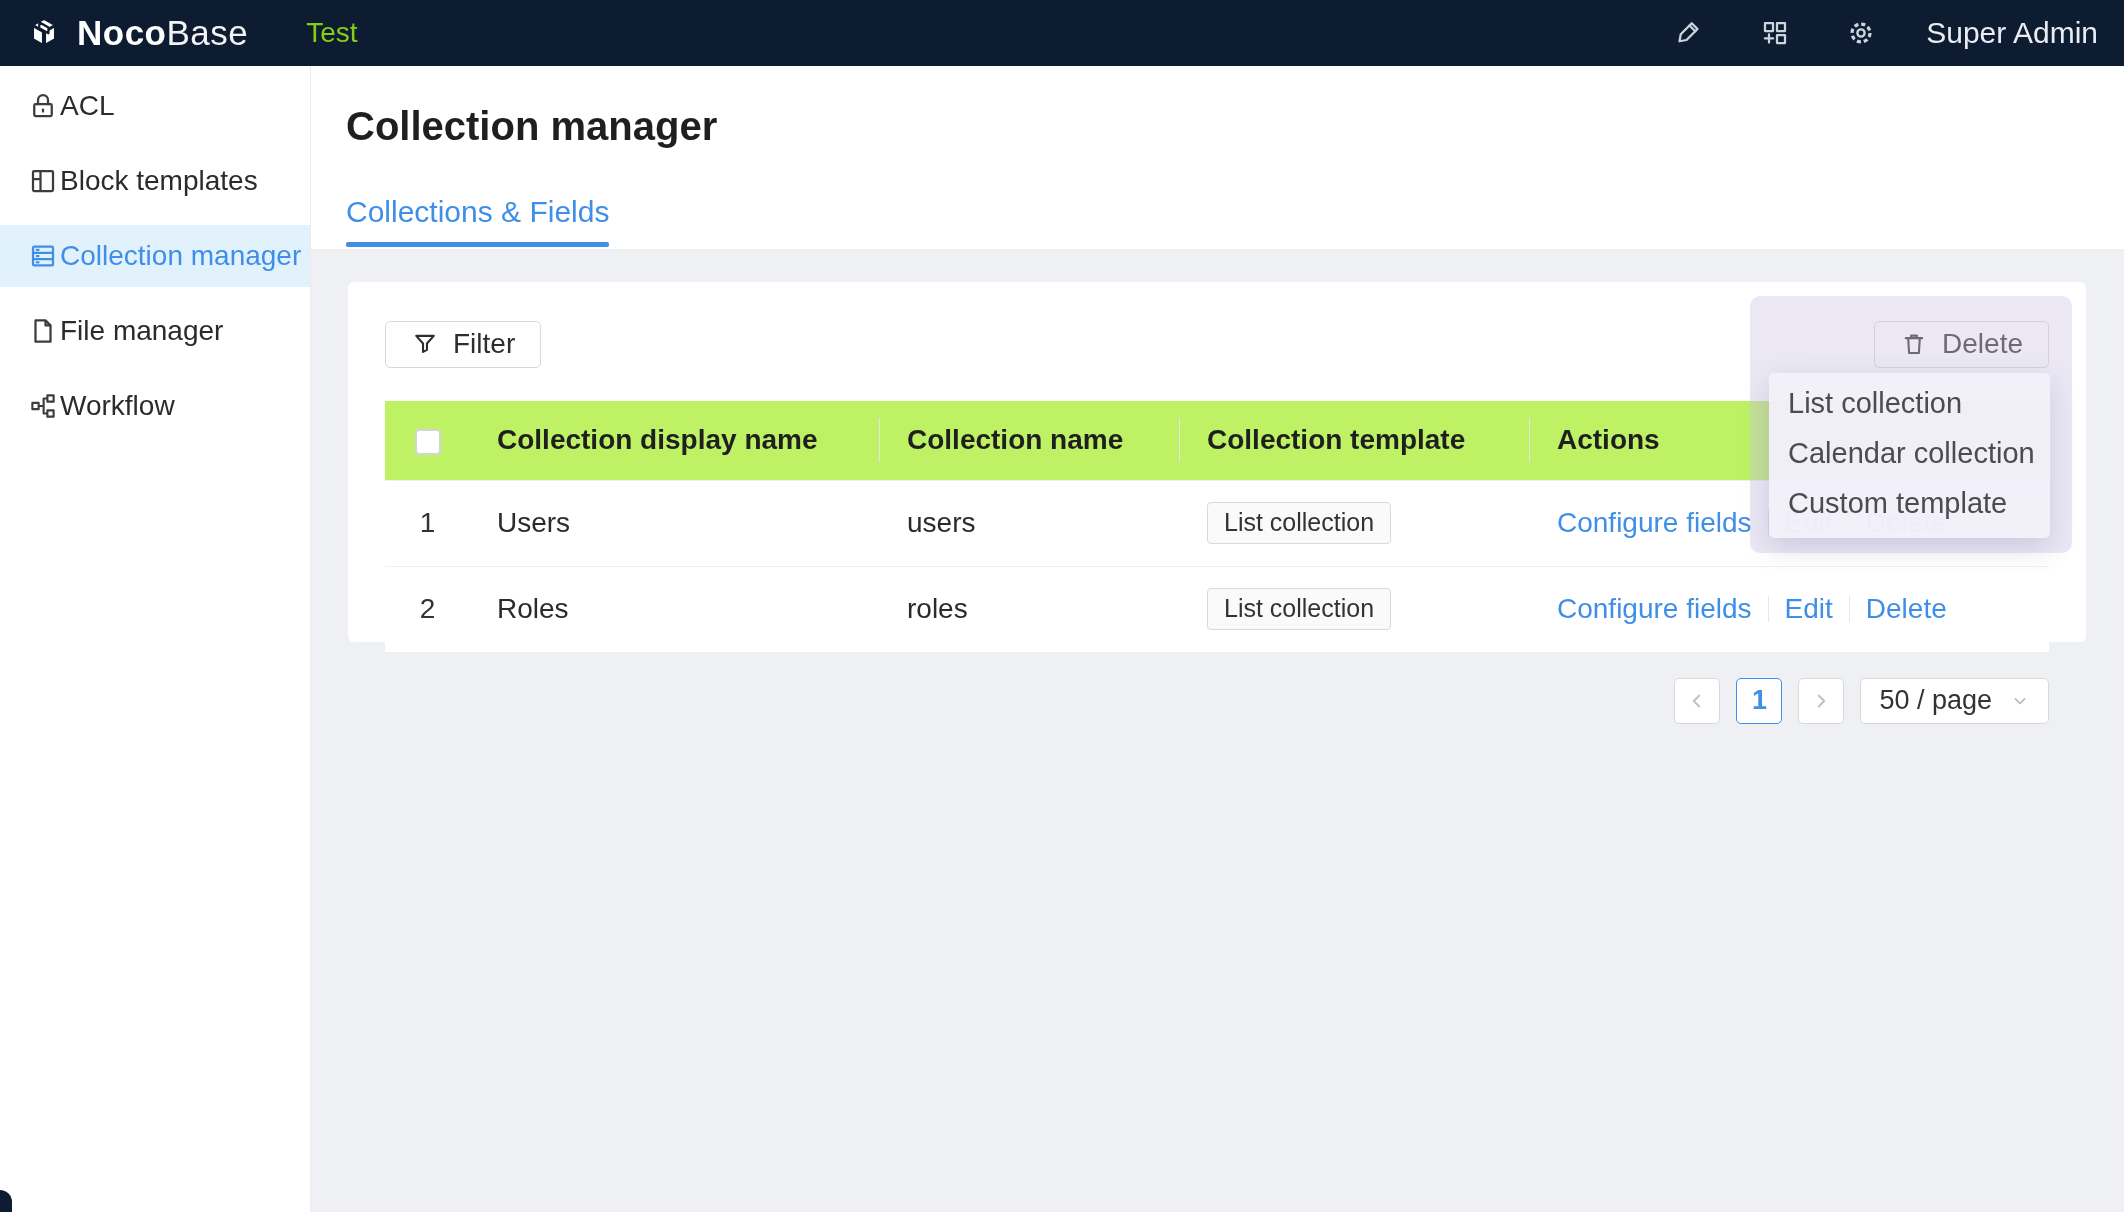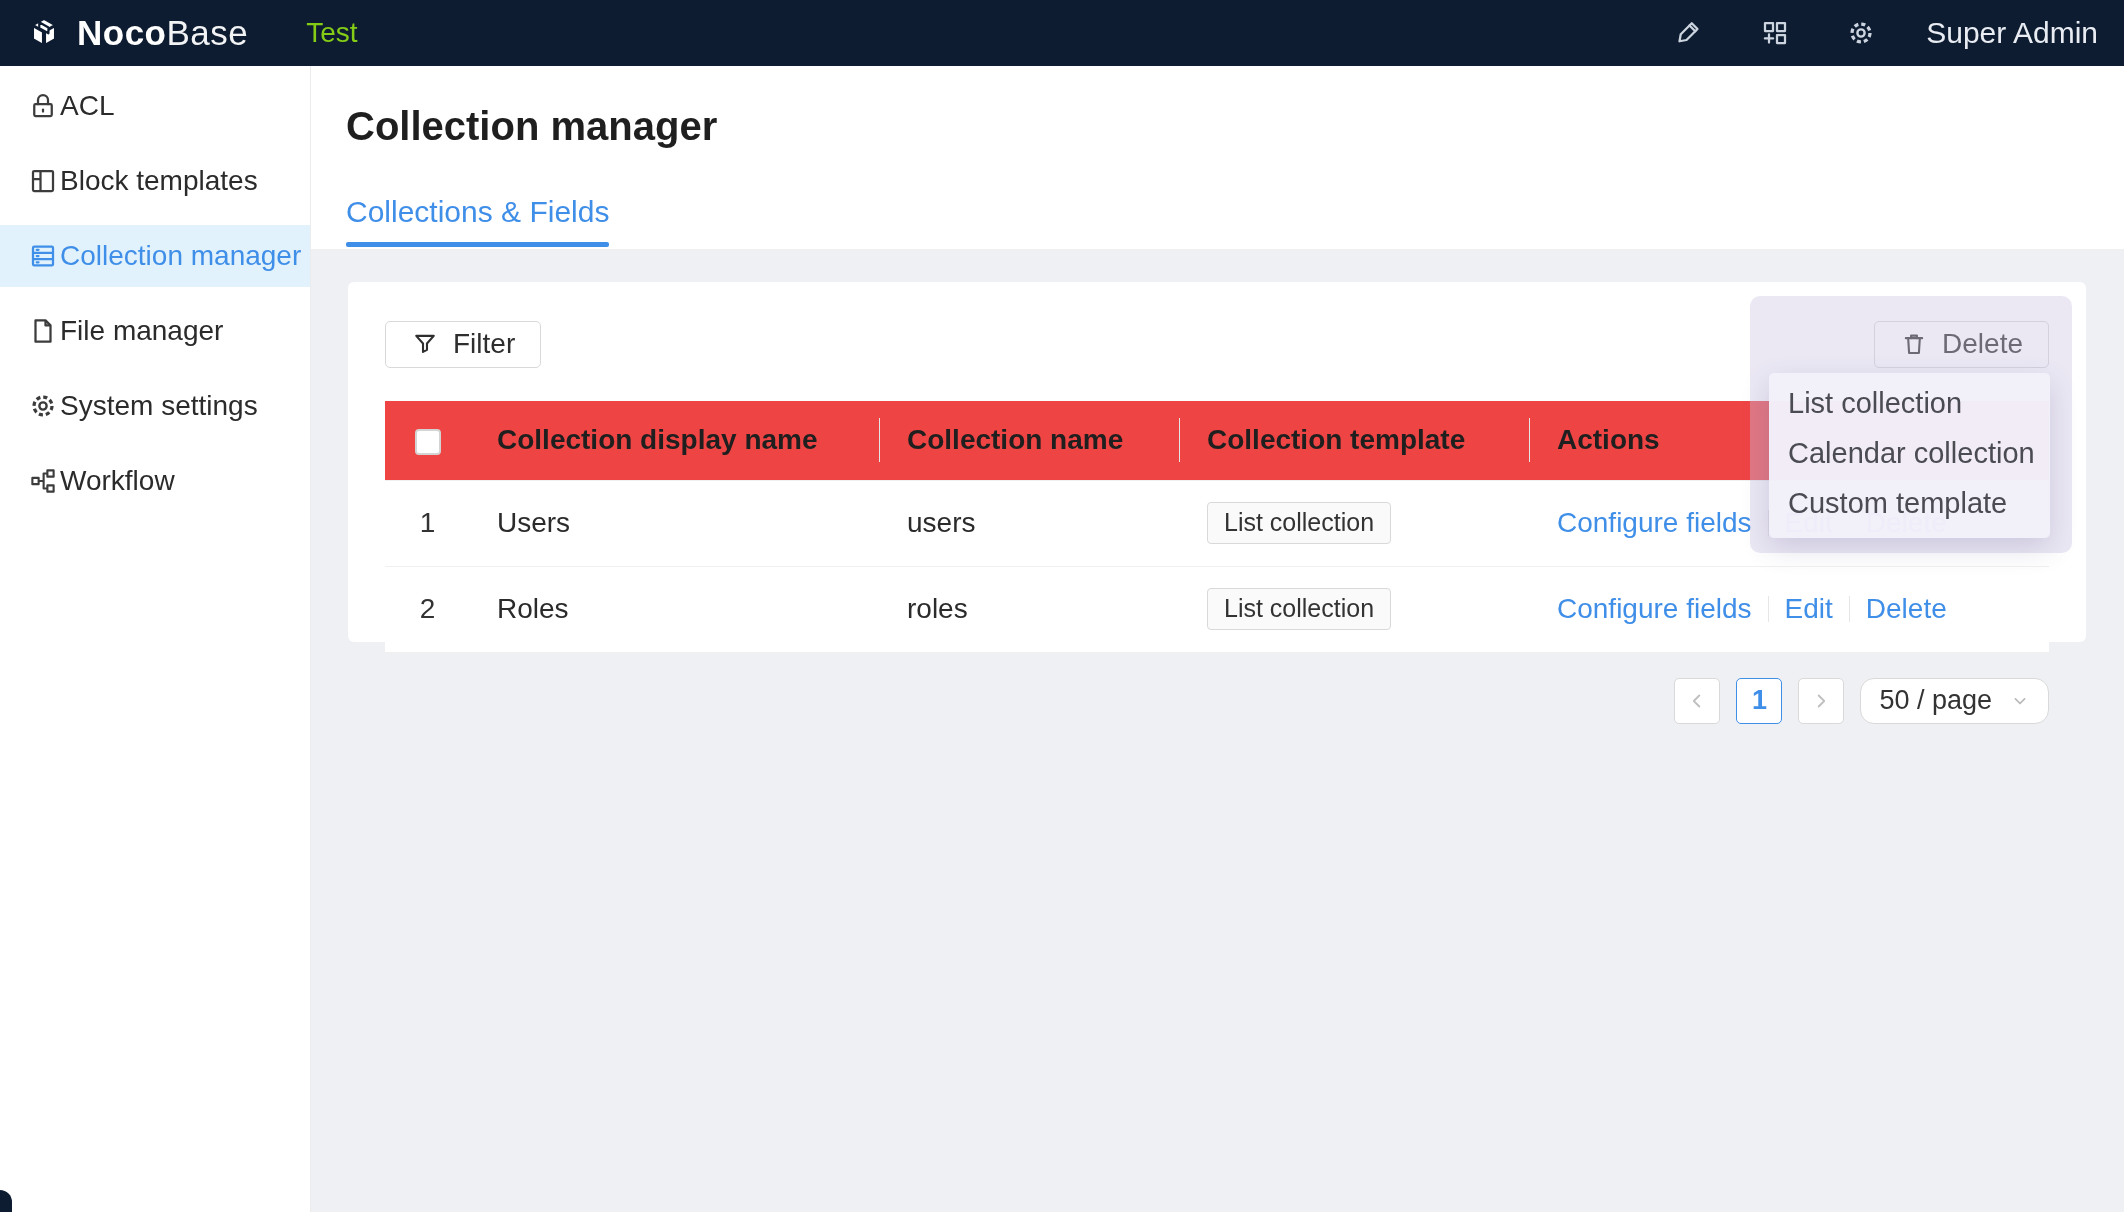--- a/index.html
+++ b/index.html
@@ -70,21 +70,21 @@
   .btn-delete { margin-left:auto; }
   .btn-primary {
     margin-left:17px; height:50px; padding:0 30px;
     background:#76a6ef; border:none; color:#f7faff; font-size:29px; gap:18px;
   }
   .btn-primary .b-icon { color:#eef4ff; }
 
   
   table.grid { width:100%; border-collapse:collapse; table-layout:fixed; margin-top:32px; }
   .grid th {
-    background:#ef4444; height:79px; text-align:left;
+    background:#bef264; height:79px; text-align:left;
     font-size:28px; font-weight:700; color:#1f1f1f;
     padding:0 0 0 27px; position:relative; border-bottom:1px solid #f0f0f0;
   }
   .grid th.col-sel { padding:0; text-align:center; }
   .grid th.has-sep::after {
     content:""; position:absolute; right:0; top:50%; transform:translateY(-50%);
     width:1px; height:44px; background:#e4e4e4;
   }
   .grid td {
     height:86px; font-size:28px; color:#2b2b2b;
@@ -107,21 +107,21 @@
   .pagination { display:flex; justify-content:flex-end; align-items:center; gap:16px; margin-top:25px; }
   .pg-btn {
     width:46px; height:46px; display:flex; align-items:center; justify-content:center;
     background:#fff; border:1px solid #d9d9d9; border-radius:5px;
     color:#bfbfbf; cursor:pointer; font-size:27px;
   }
   .pg-btn .p-icon { width:22px; height:22px; }
   .pg-current { border-color:#3f8ee8; color:#3f8ee8; font-weight:600; }
   .pg-size {
     height:46px; display:flex; align-items:center; gap:18px; padding:0 18px;
-    background:#fff; border:1px solid #d9d9d9; border-radius:14px;
+    background:#fff; border:1px solid #d9d9d9; border-radius:5px;
     font-size:27px; color:#333; cursor:pointer;
   }
   .pg-size .p-icon { width:20px; height:20px; color:#b9b9b9; }
 
   
   .dd-highlight {
     position:absolute; left:1750px; top:296px; width:322px; height:257px;
     background:rgba(205,198,227,0.40); border-radius:10px; z-index:40;
   }
   .dd-menu {
@@ -219,29 +219,20 @@
   <div class="side-item">
     <span class="s-icon">
       <svg viewBox="0 0 24 24" fill="none" stroke="currentColor" stroke-width="1.8" stroke-linejoin="round">
         <path d="M6 3.5h8l4 4V20.5H6z"></path>
         <path d="M14 3.5v4h4"></path>
       </svg>
     </span>
     <span>File manager</span>
   </div>
 
-  <div class="side-item">
-    <span class="s-icon">
-      <svg viewBox="0 0 24 24" fill="none" stroke="currentColor">
-        <circle cx="12" cy="12" r="7.2" stroke-width="2.6" stroke-dasharray="3.3 2.35"></circle>
-        <circle cx="12" cy="12" r="2.9" stroke-width="1.9"></circle>
-      </svg>
-    </span>
-    <span>System settings</span>
-  </div>
 
   <div class="side-item">
     <span class="s-icon">
       <svg viewBox="0 0 24 24" fill="none" stroke="currentColor" stroke-width="1.7" stroke-linejoin="round">
         <rect x="3.5" y="9.5" width="5" height="5"></rect>
         <rect x="15.5" y="3.5" width="5" height="5"></rect>
         <rect x="15.5" y="15.5" width="5" height="5"></rect>
         <path d="M8.5 12h4v-6h3M12.5 12v6h3"></path>
       </svg>
     </span>

